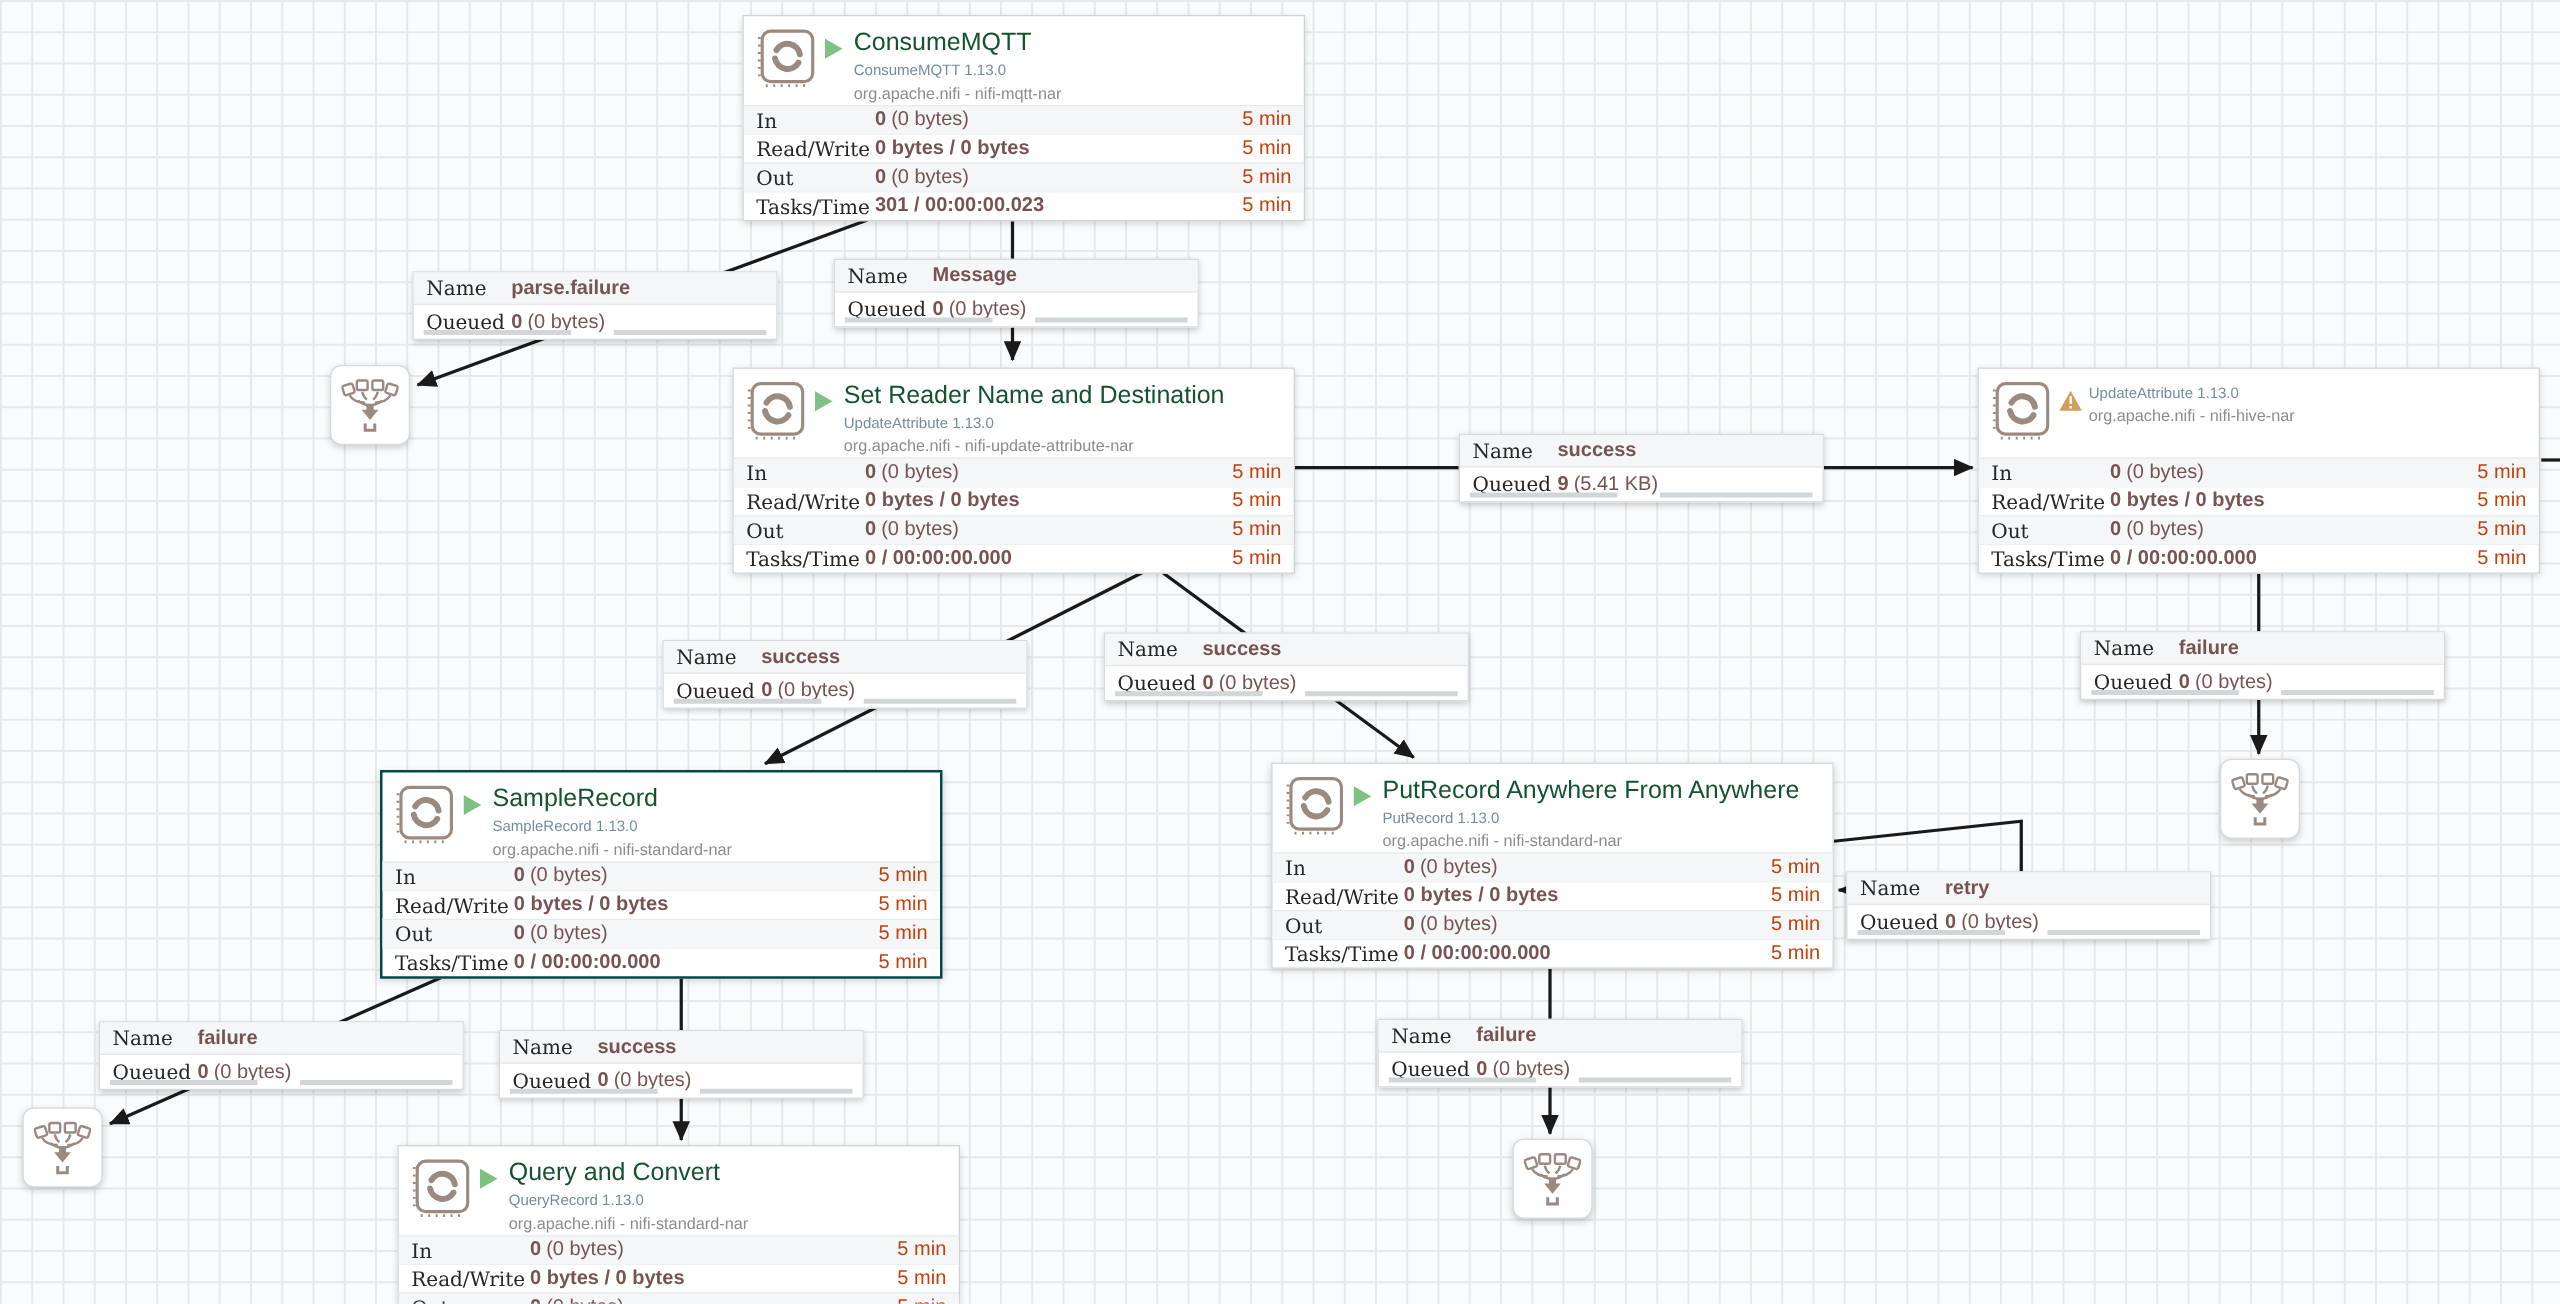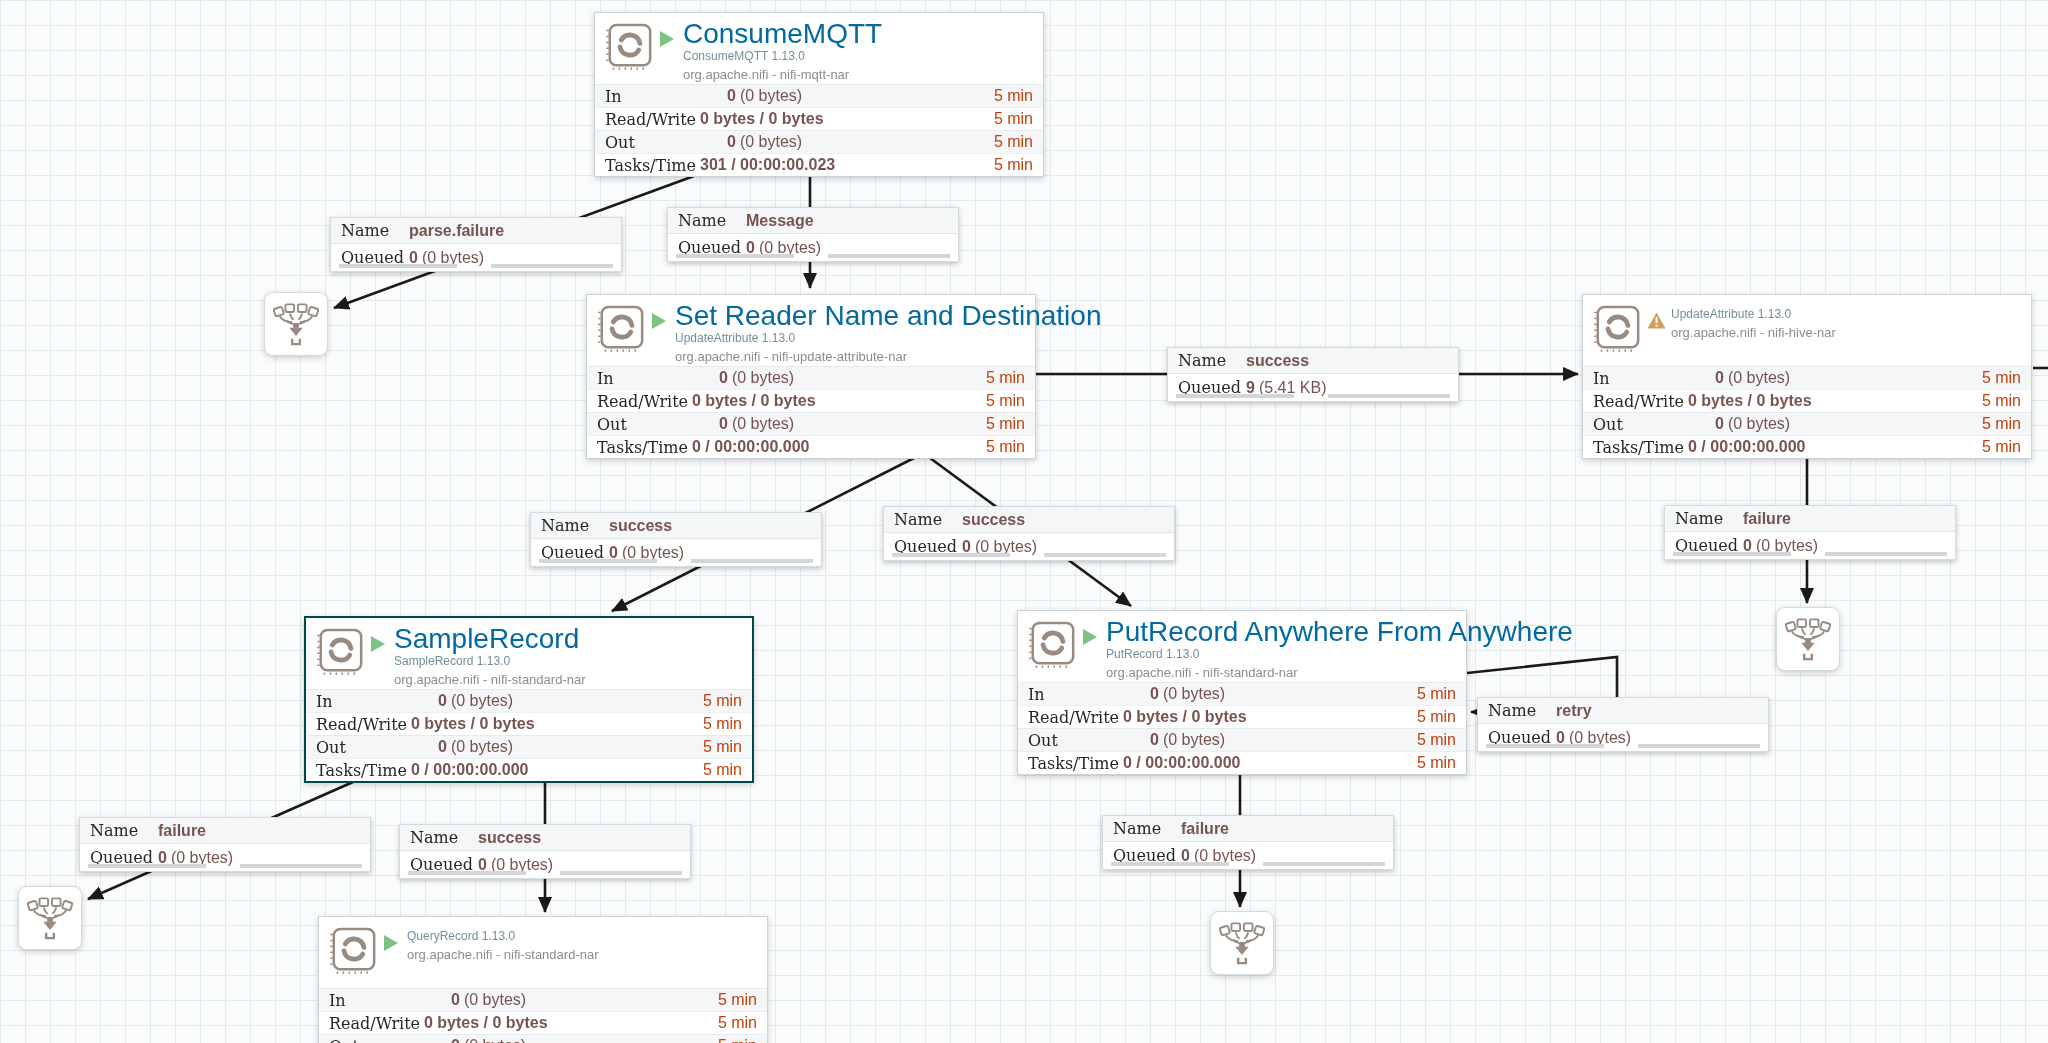--- a/index.html
+++ b/index.html
@@ -15,26 +15,26 @@
   
   .processor{position:absolute;width:450px;background:#fff;z-index:2;
     border:1px solid #ccd3d7;box-shadow:0 2px 6px rgba(0,0,0,.18);box-sizing:border-box;}
   .processor.selected{border:2px solid #004849;}
   .proc-header{position:relative;height:71px;}
   .proc-icon{position:absolute;left:8px;top:9px;line-height:0;}
   .status{position:absolute;left:64px;top:17px;line-height:0;}
   .processor .status-warning{display:none;}
   .processor.warn .status-warning{display:inline;}
   .proc-titles{margin-left:88px;padding-top:9px;}
-  .proc-title{font-size:28px;font-weight:500;color:#0369a1;line-height:24px;white-space:nowrap;}
+  .proc-title{font-size:20px;font-weight:500;color:#14532d;line-height:24px;white-space:nowrap;}
   .proc-type{font-size:12px;color:#728e9b;line-height:20px;}
   .proc-bundle{font-size:13px;color:#8c8c8c;line-height:17px;}
   .stat-row{height:23px;display:flex;align-items:center;padding:0 10px;
     font-size:16px;border-top:1px solid #edf0f2;box-sizing:border-box;}
-  .stat-row.shaded{background:#f4f6f7;border-top:1px solid #e6eaec;gap:27px;}
+  .stat-row.shaded{background:#f4f6f7;border-top:1px solid #e6eaec;}
   .stat-label{width:95px;flex:none;font-family:"DejaVu Serif",serif;color:#262626;}
   .stat-value{flex:1;color:#775351;white-space:nowrap;}
   .stat-value b{font-weight:bold;}
   .stat-value .rest{margin-left:4px;}
   .stat-value .rest:empty{margin-left:0;}
   .stat-window{color:#c2410c;flex:none;}
 
   
   .conn-label{position:absolute;width:292px;background:#fff;z-index:3;
     border:1px solid #d5dadd;box-shadow:0 2px 5px rgba(0,0,0,.22);box-sizing:border-box;}
@@ -307,20 +307,21 @@
           <path d="M37.1,29.25 A10.5,10.5 0 0 1 17.7,25.8" stroke="#9a8a80" stroke-width="5" fill="none" stroke-linecap="round"></path>
         </svg>
       </span>
       <span class="status status-running">
         <svg width="16" height="18">
             <polygon points="1,1 15,9 1,17" fill="#7dc283"></polygon>
           </svg>
       </span>
 
       <div class="proc-titles">
+        <div class="proc-title">Query and Convert</div>
         <div class="proc-type">QueryRecord 1.13.0</div>
         <div class="proc-bundle">org.apache.nifi - nifi-standard-nar</div>
       </div>
     </div>
     <div class="stat-row shaded">
       <span class="stat-label">In</span>
       <span class="stat-value"><b>0</b><span class="rest">(0 bytes)</span></span>
       <span class="stat-window">5 min</span>
     </div>
     <div class="stat-row">

